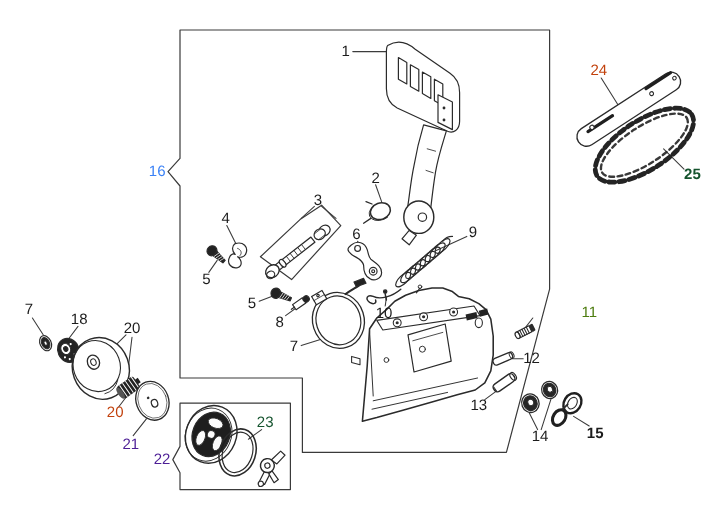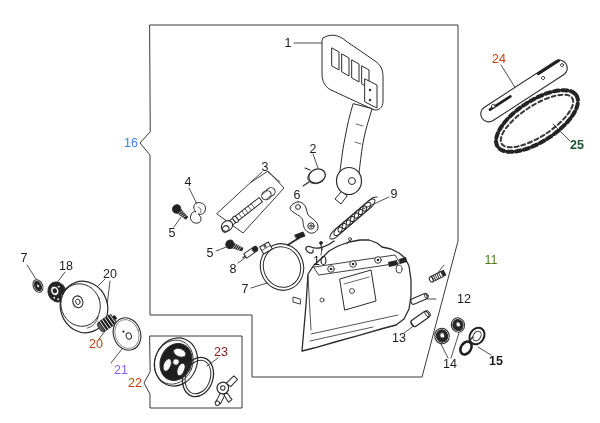--- a/index.html
+++ b/index.html
@@ -291,28 +291,28 @@
       <span class="part-label" style="left: 265px; top: 167px; color: rgb(28, 28, 28);">3</span>
       <span class="part-label" style="left: 188px; top: 182px; color: rgb(28, 28, 28);">4</span>
       <span class="part-label" style="left: 172px; top: 233px; color: rgb(28, 28, 28);">5</span>
       <span class="part-label" style="left: 210px; top: 253px; color: rgb(28, 28, 28);">5</span>
       <span class="part-label" style="left: 297px; top: 195px; color: rgb(28, 28, 28);">6</span>
       <span class="part-label" style="left: 245px; top: 289px; color: rgb(28, 28, 28);">7</span>
       <span class="part-label" style="left: 233px; top: 269px; color: rgb(28, 28, 28);">8</span>
       <span class="part-label" style="left: 394px; top: 194px; color: rgb(28, 28, 28);">9</span>
       <span class="part-label" style="left: 320px; top: 261px; color: rgb(28, 28, 28);">10</span>
       <span class="part-label" style="left: 446px; top: 260px; color: #4d7c0f; margin-left: 45px;">11</span>
-      <span class="part-label" style="left: 464px; top: 299px; color: rgb(28, 28, 28);">12</span>
+      <span class="part-label" style="left: 443px; top: 299px; color: rgb(28, 28, 28);">12</span>
       <span class="part-label" style="left: 399px; top: 338px; color: rgb(28, 28, 28);">13</span>
       <span class="part-label" style="left: 450px; top: 364px; color: rgb(28, 28, 28);">14</span>
       <span class="part-label" style="left: 496px; top: 361px; color: rgb(28, 28, 28); font-weight: bold;">15</span>
       <span class="part-label" style="left: 131px; top: 143px; color: #3b82f6;">16</span>
       <span class="part-label" style="left: 24px; top: 258px; color: rgb(28, 28, 28);">7</span>
       <span class="part-label" style="left: 66px; top: 266px; color: rgb(28, 28, 28);">18</span>
       <span class="part-label" style="left: 110px; top: 274px; color: rgb(28, 28, 28);">20</span>
       <span class="part-label" style="left: 96px; top: 344px; color: #c2410c;">20</span>
-      <span class="part-label" style="left: 121px; top: 370px; color: #8b5cf6;">21</span>
-      <span class="part-label" style="left: 135px; top: 383px; color: #c2410c;">22</span>
-      <span class="part-label" style="left: 221px; top: 352px; color: #7f1d1d;">23</span>
+      <span class="part-label" style="left: 109px; top: 370px; color: #4c1d95;">21</span>
+      <span class="part-label" style="left: 135px; top: 383px; color: #4c1d95;">22</span>
+      <span class="part-label" style="left: 221px; top: 352px; color: #14532d;">23</span>
       <span class="part-label" style="left: 499px; top: 59px; color: #c2410c;">24</span>
       <span class="part-label" style="left: 577px; top: 145px; color: #14532d; font-weight: bold;">25</span>
     </div>
 </div>
 
 </body></html>

